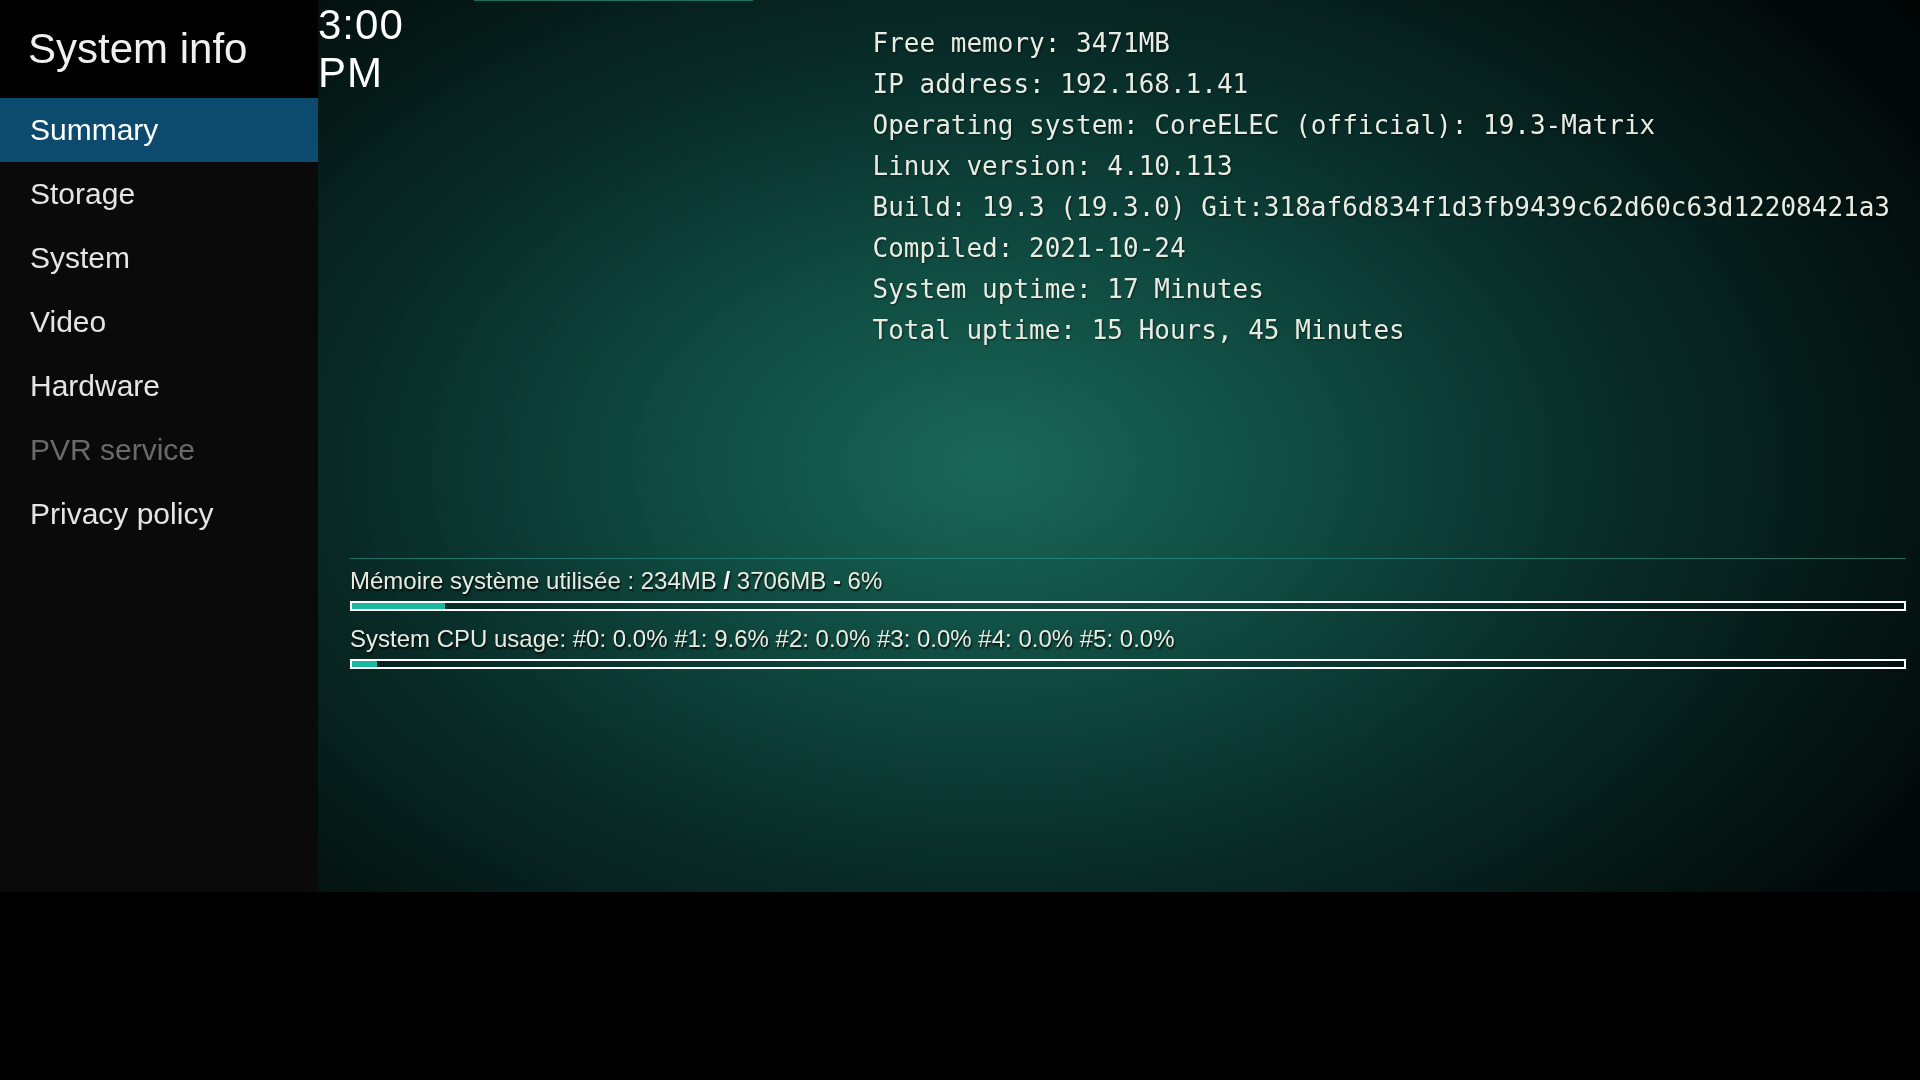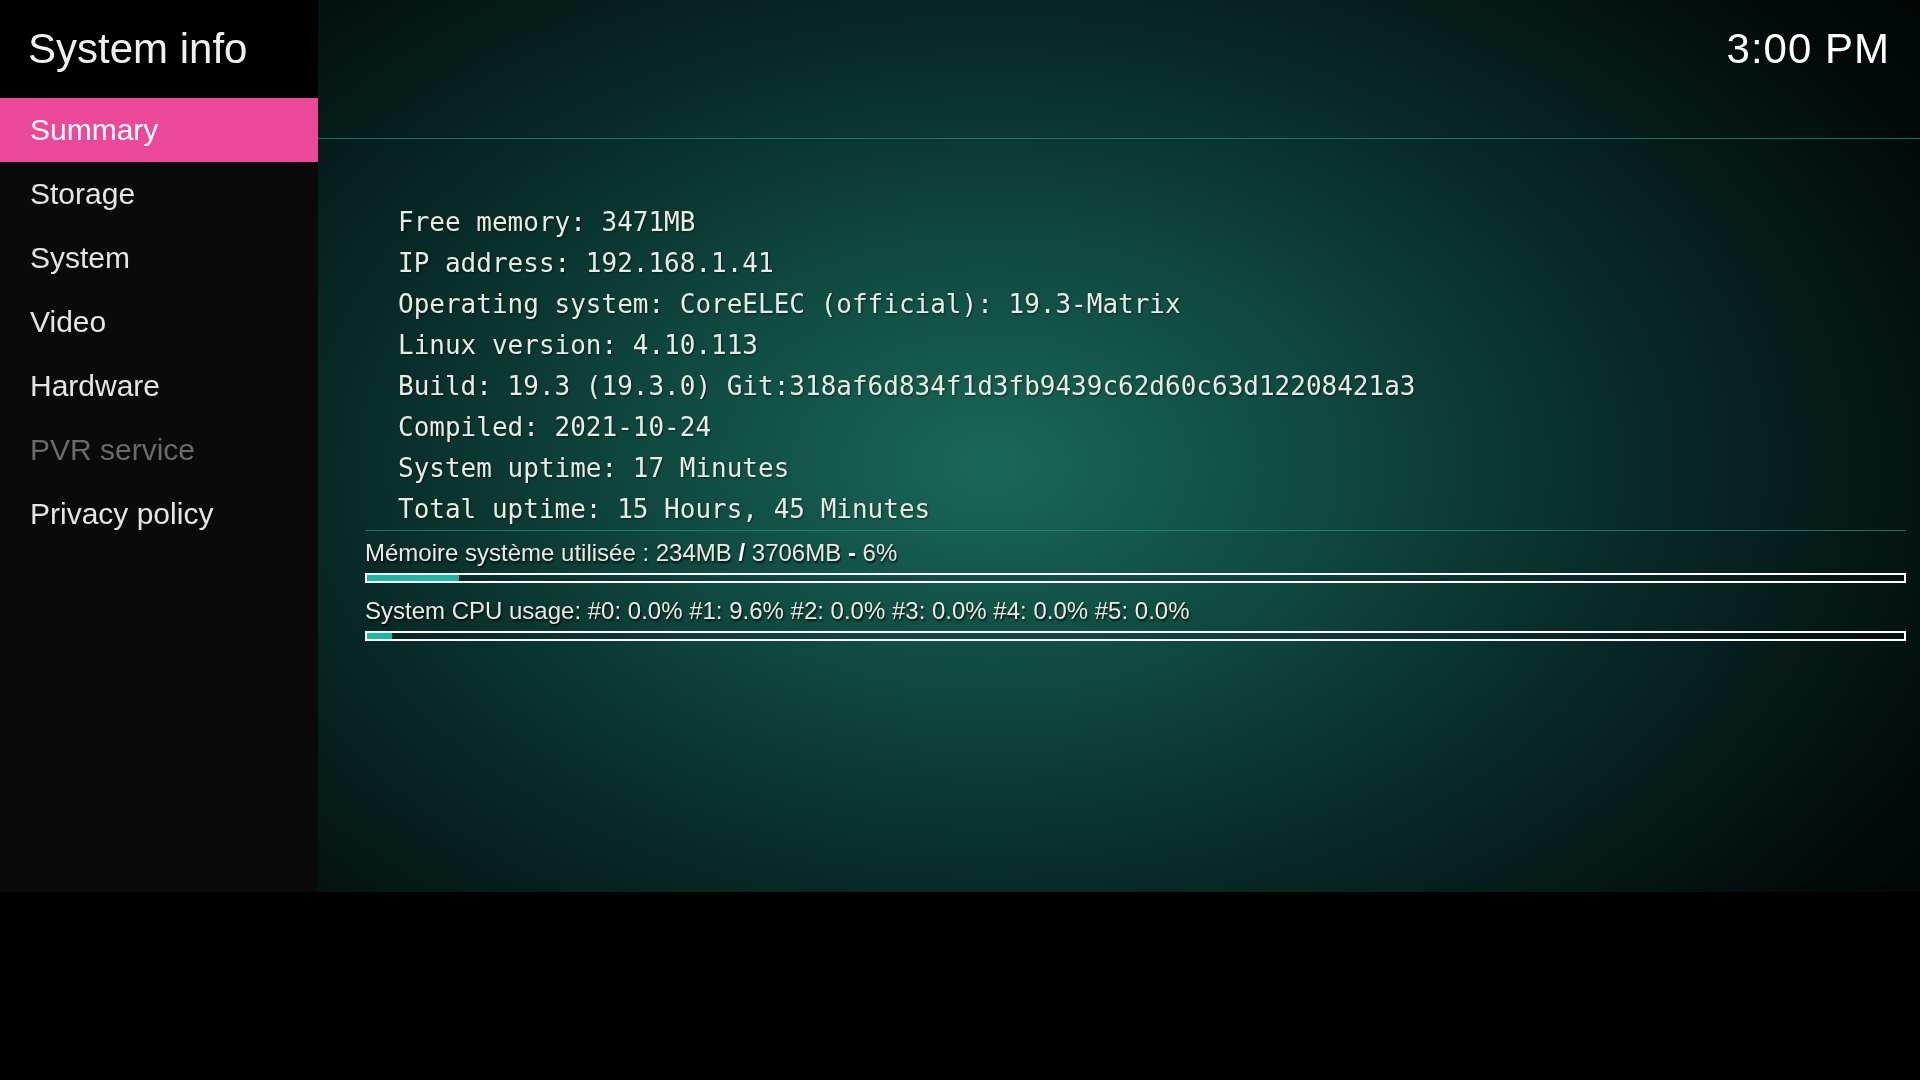--- a/index.html
+++ b/index.html
@@ -44,35 +44,35 @@
     height: 64px;
     padding-left: 30px;
     display: flex;
     align-items: center;
     font-size: 30px;
     font-weight: 400;
     color: #e5e5e5;
     cursor: pointer;
   }
   .sidebar-item.active {
-    background: #ec4899;
+    background: #0c4a6e;
     color: #ffffff;
   }
   .sidebar-item.disabled {
     color: #6a6a6a;
   }
 
   
   .main {
     position: relative;
     flex: 1;
     height: 100%;
     background: radial-gradient(ellipse 1300px 850px at 42% 52%, #1a6758 0%, #0f4a40 25%, #082a26 50%, #020b0a 80%, #000 100%);
     display: flex;
-    flex-direction: column;
+    flex-direction: row;
     gap: 40px;
   }
   .top-bar {
     height: 98px;
     display: flex;
     align-items: center;
     justify-content: flex-end;
     padding-right: 30px;
   }
   .clock {
@@ -101,23 +101,22 @@
     font-weight: 500;
     color: #e8ece3;
     white-space: pre;
     text-shadow: 1px 1px 2px rgba(0,0,0,0.5);
   }
 
   .footer {
     position: absolute;
     left: 0;
     right: 0;
-    top: 530px;
+    top: 558px;
     padding: 0 14px 0 32px;
-    margin-left: 15px;
   }
   .footer-sep {
     height: 1px;
     background: #2a9283;
     opacity: 0.7;
     margin-bottom: 8px;
   }
   .footer-label {
     font-size: 24px;
     font-weight: 400;

